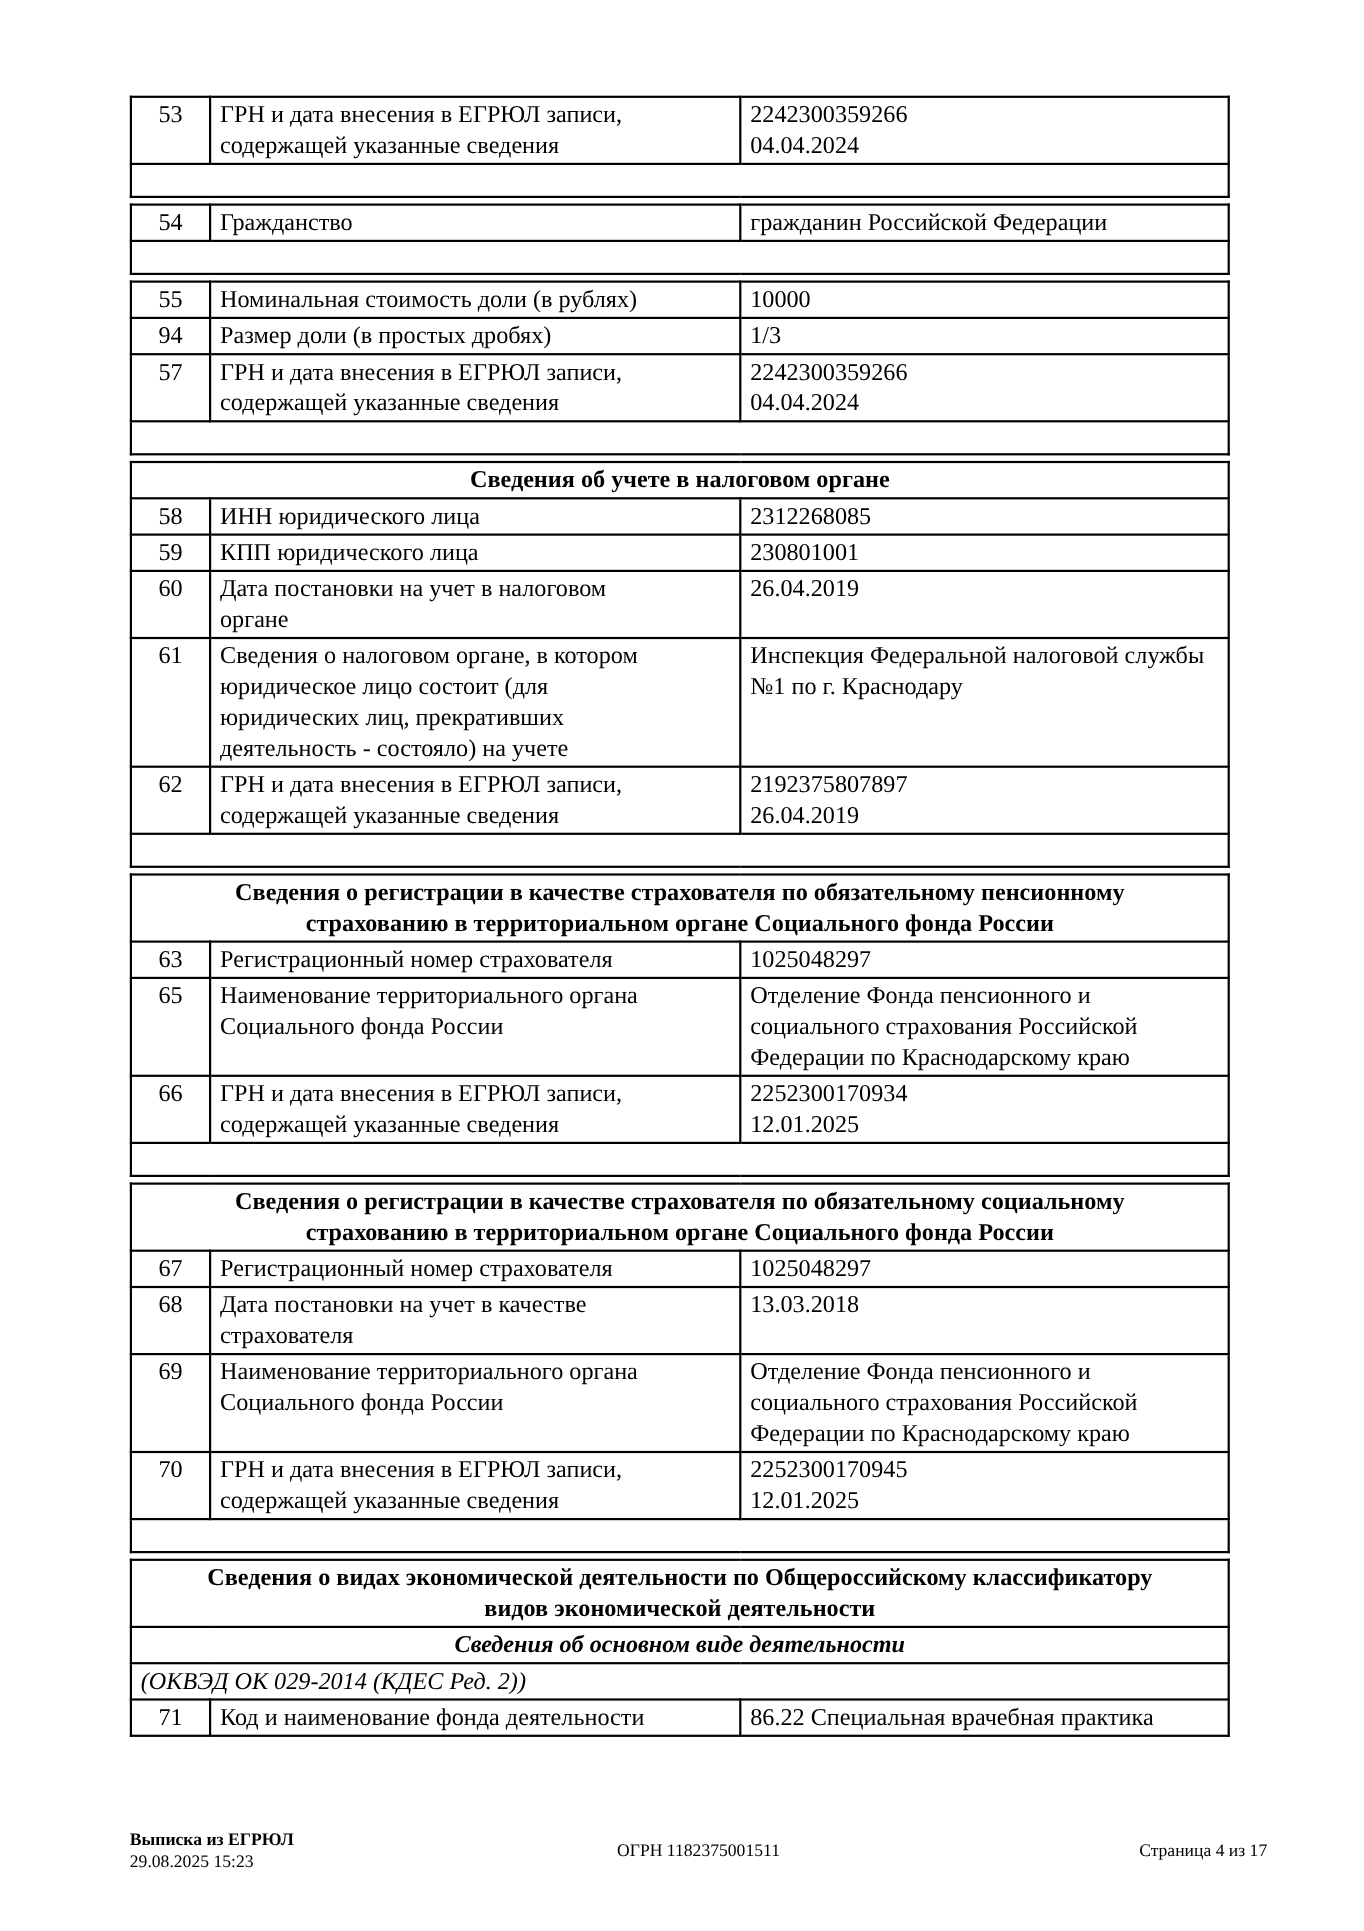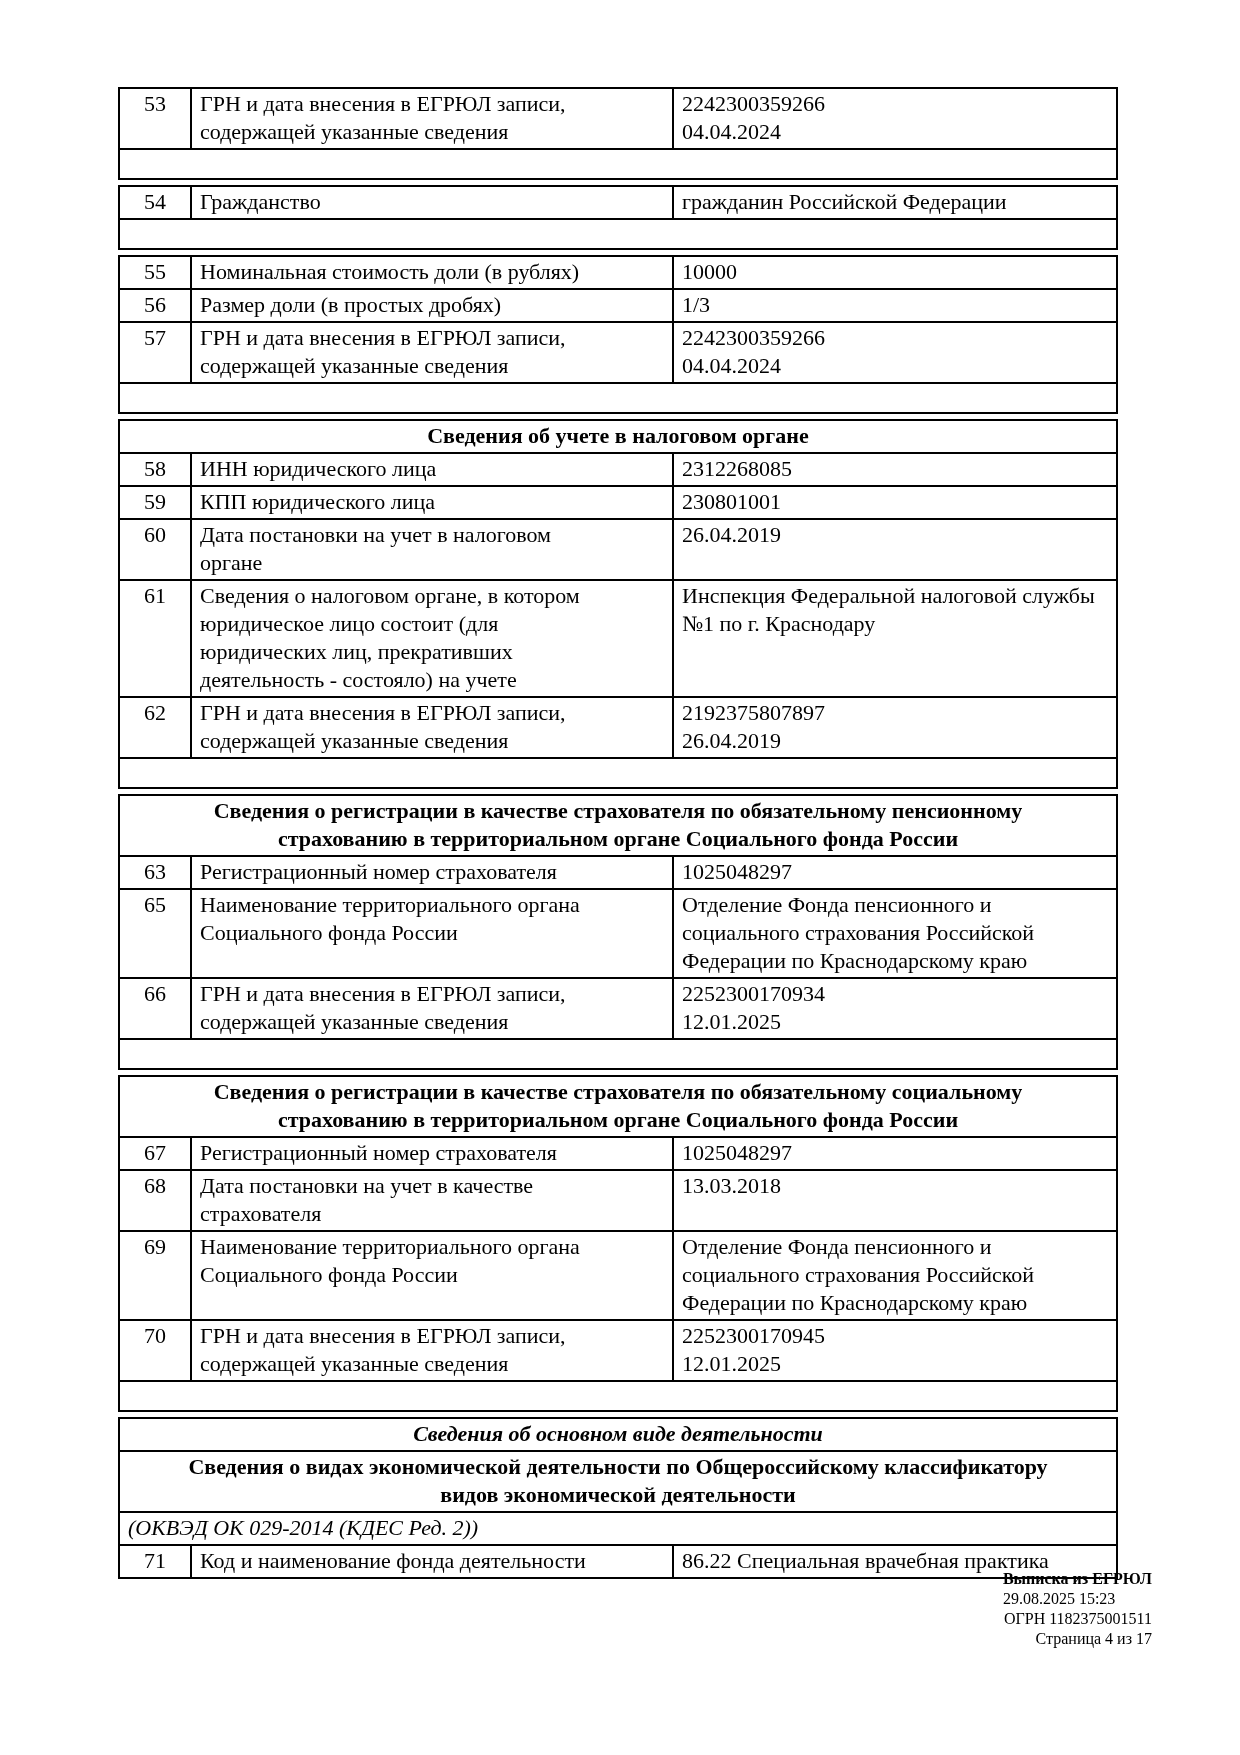--- a/index.html
+++ b/index.html
@@ -36,27 +36,26 @@
   col.c-num { width: 72px; }
   col.c-lbl { width: 482px; }
   td.num { text-align: center; padding-left: 2px; padding-right: 2px; }
   td.hdr { text-align: center; font-weight: bold; }
   td.sub-bi { text-align: center; font-weight: bold; font-style: italic; }
   td.sub-i  { text-align: left; font-style: italic; }
   tr.spacer td { height: 30px; padding: 0; }
   .footer {
     position: absolute;
     left: 118px;
-    top: 1569px;
+    top: 1663px;
     width: 1034px;
     display: flex;
-    align-items: flex-end;
+    align-items: center;
     font-size: 16px;
     line-height: 20px;
-    flex-direction: column;
   }
   .f-left { flex: 1; text-align: left; }
   .f-center { flex: 1; text-align: center; }
   .f-right { flex: 1; text-align: right; }
   .f-doctype { font-weight: bold; display: block; }
 </style>
 </head>
 <body>
 
 <div class="doc">
@@ -105,21 +104,21 @@
         <col class="c-lbl">
         <col>
       </colgroup>
     <tbody>
         <tr>
       <td class="num">55</td>
       <td>Номинальная стоимость доли (в рублях)</td>
       <td>10000</td>
     </tr>
     <tr>
-      <td class="num">56</td>
+      <td class="num">94</td>
       <td>Размер доли (в простых дробях)</td>
       <td>1/3</td>
     </tr>
     <tr>
       <td class="num">57</td>
       <td>ГРН и дата внесения в ЕГРЮЛ записи,
 содержащей указанные сведения</td>
       <td>2242300359266
 04.04.2024</td>
     </tr>
@@ -258,25 +257,25 @@
     </table>
 
   <table class="block">
     <colgroup>
         <col class="c-num">
         <col class="c-lbl">
         <col>
       </colgroup>
     <tbody>
         <tr>
-      <td class="sub-bi" colspan="3">Сведения об основном виде деятельности</td>
-    </tr>
-    <tr>
       <td class="hdr" colspan="3">Сведения о видах экономической деятельности по Общероссийскому классификатору
 видов экономической деятельности</td>
+    </tr>
+    <tr>
+      <td class="sub-bi" colspan="3">Сведения об основном виде деятельности</td>
     </tr>
     <tr>
       <td class="sub-i" colspan="3">(ОКВЭД ОК 029-2014 (КДЕС Ред. 2))</td>
     </tr>
     <tr>
       <td class="num">71</td>
       <td>Код и наименование фонда деятельности</td>
       <td>86.22 Специальная врачебная практика</td>
     </tr>
   </tbody>

